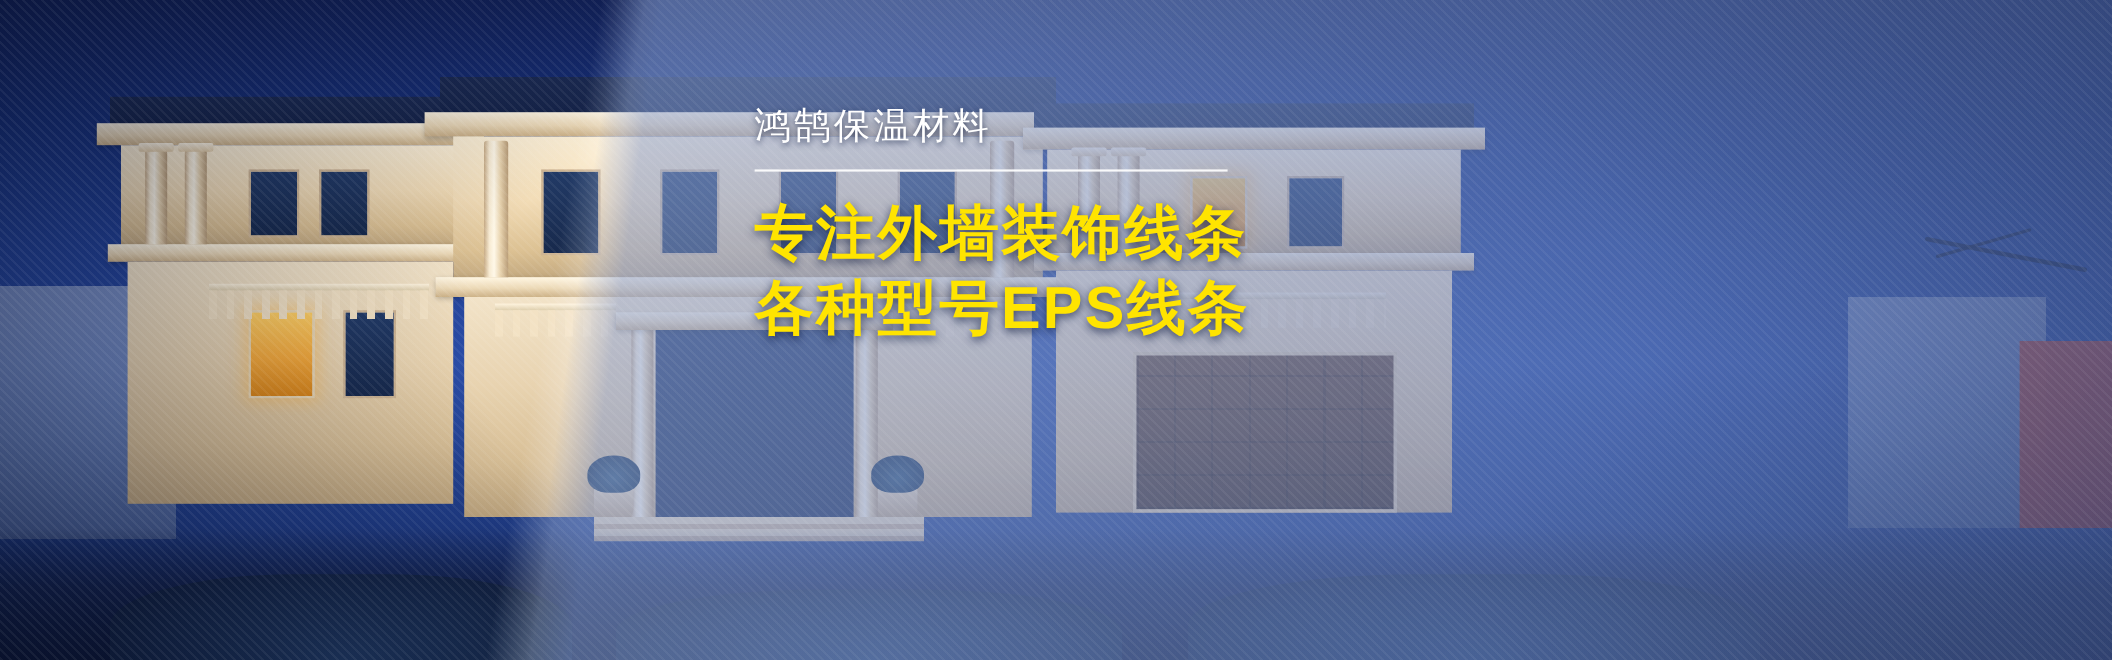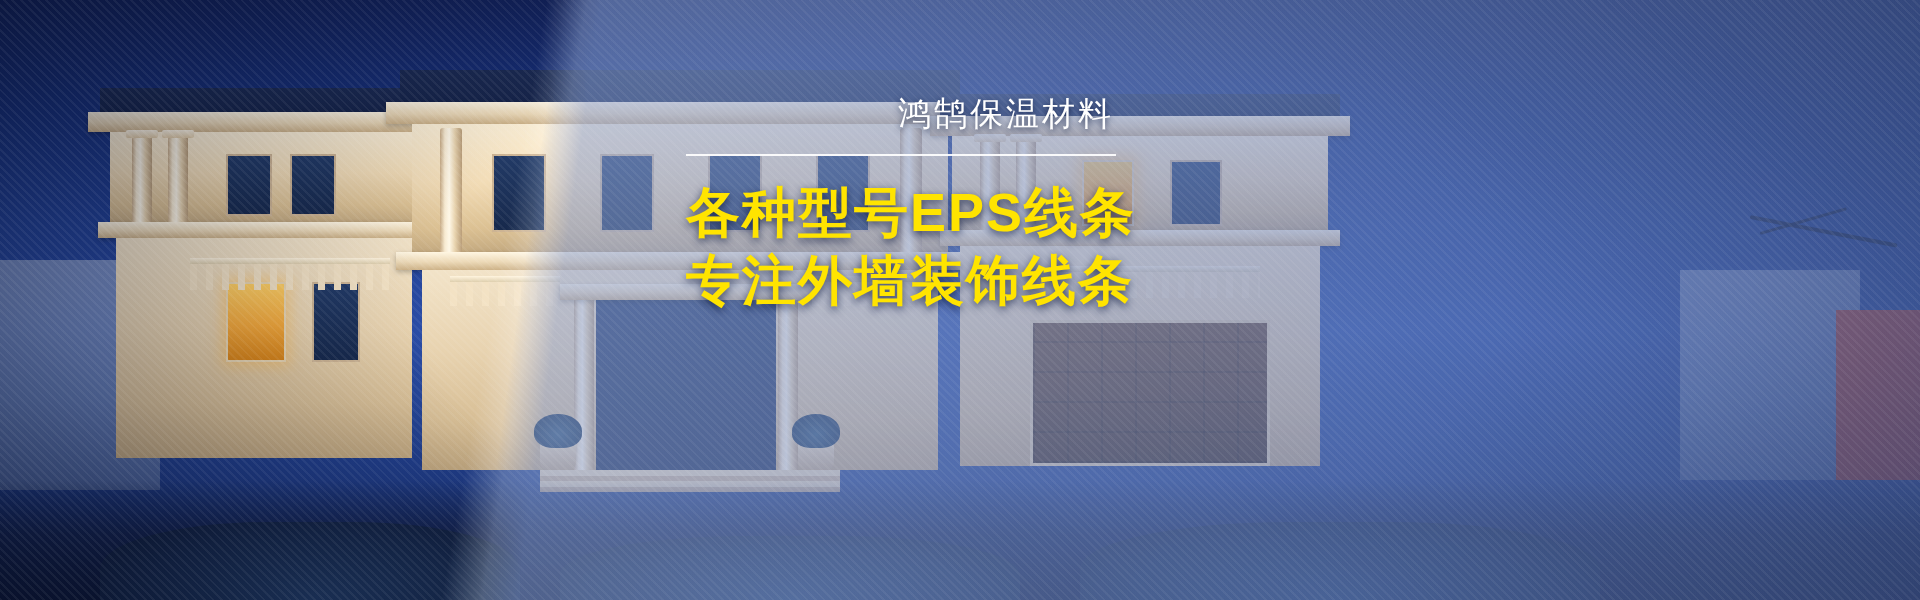--- a/index.html
+++ b/index.html
@@ -181,21 +181,20 @@
     width:640px;
   }
   .brand {
     color:#ffffff;
     font-size:33px;
     letter-spacing:3px;
     line-height:1.1;
     text-shadow:0 2px 6px rgba(8,20,56,.8);
     font-weight:400;
     white-space:nowrap;
-    text-align:center;
   }
   .divider {
     margin-top:22px;
     width:430px; height:2px;
     background:#ffffff;
     opacity:.92;
   }
   .headline {
     margin-top:22px;
     color:#ffe400;
@@ -316,19 +315,19 @@
   <div class="panel"></div>
   <div class="hatch"></div>
 
   <div class="content">
 
     <div class="brand">鸿鹄保温材料</div>
 
     <div class="divider"></div>
 
     <div class="headline">
+      <div>专注外墙装饰线条</div>
       <div>各种型号EPS线条</div>
-      <div>专注外墙装饰线条</div>
     </div>
 
   </div>
 
 </div>
 
 </body></html>

